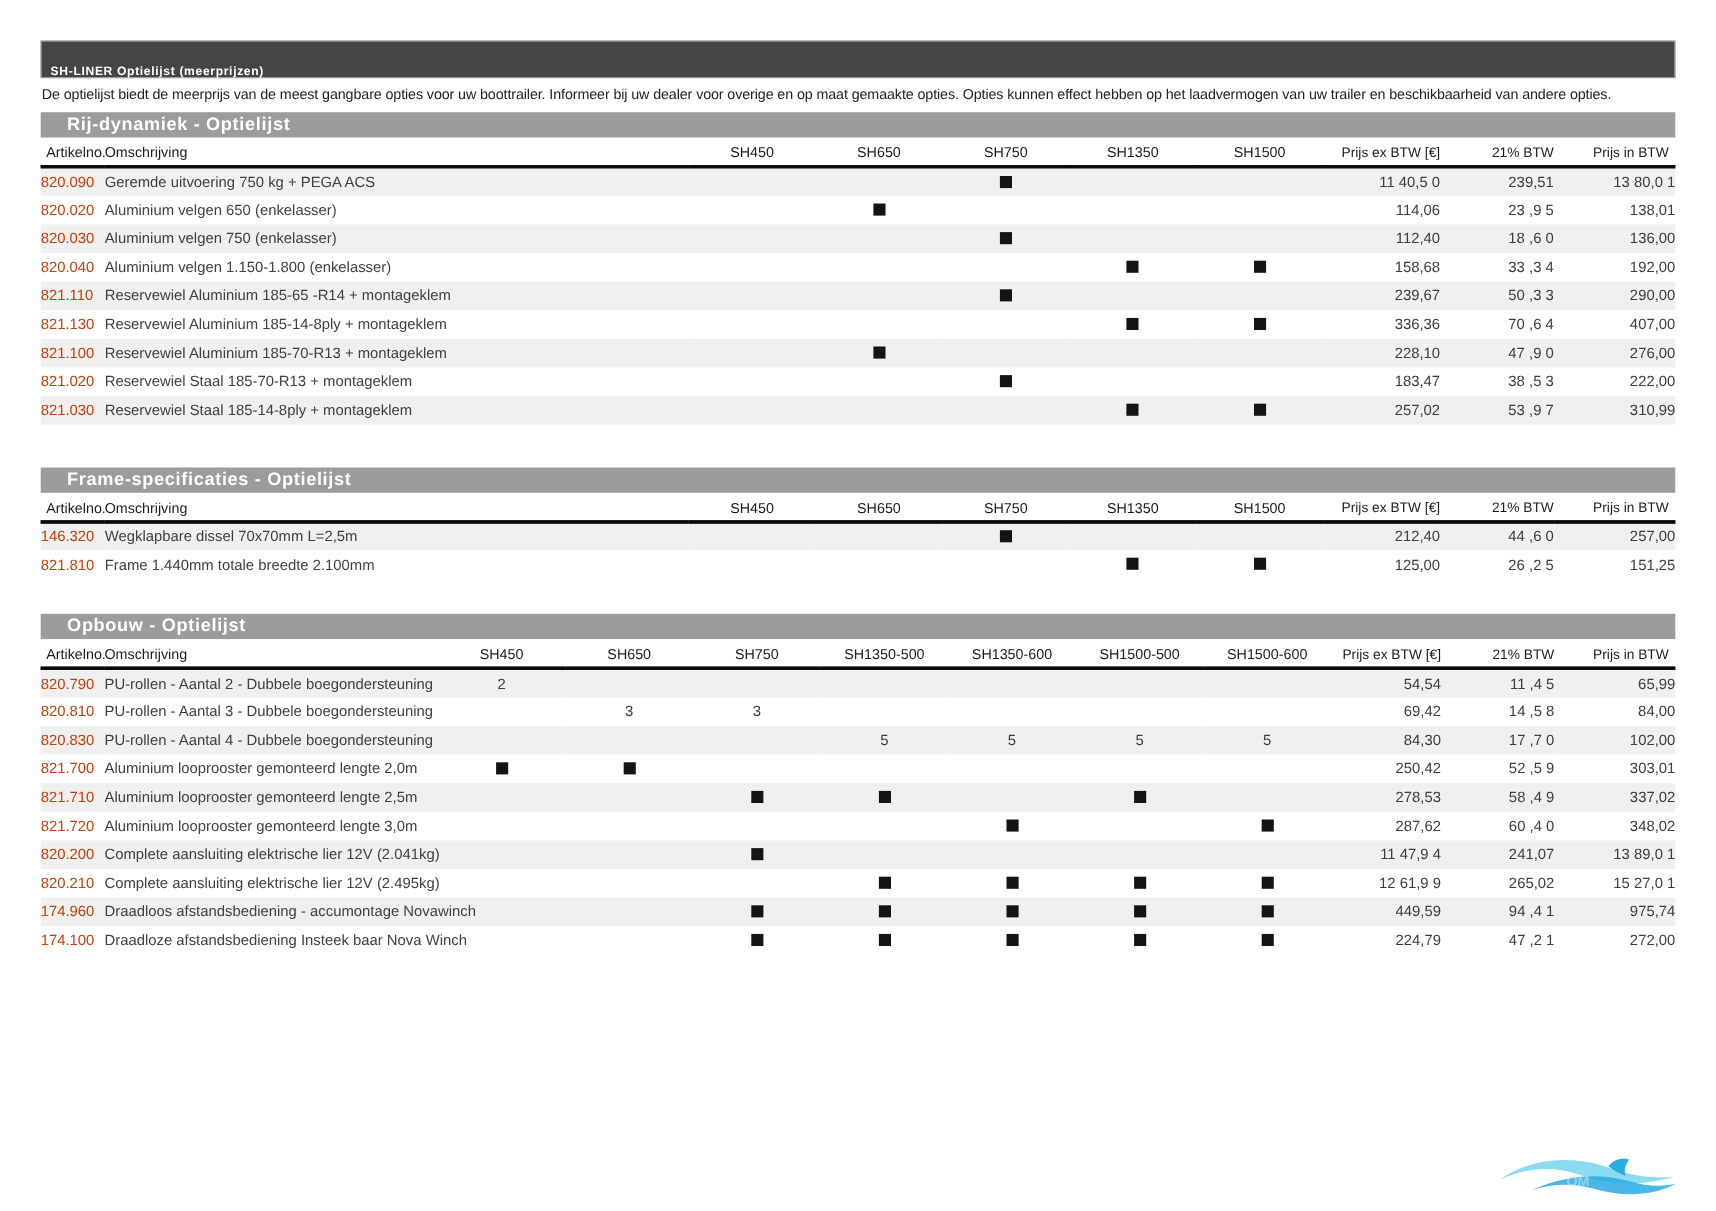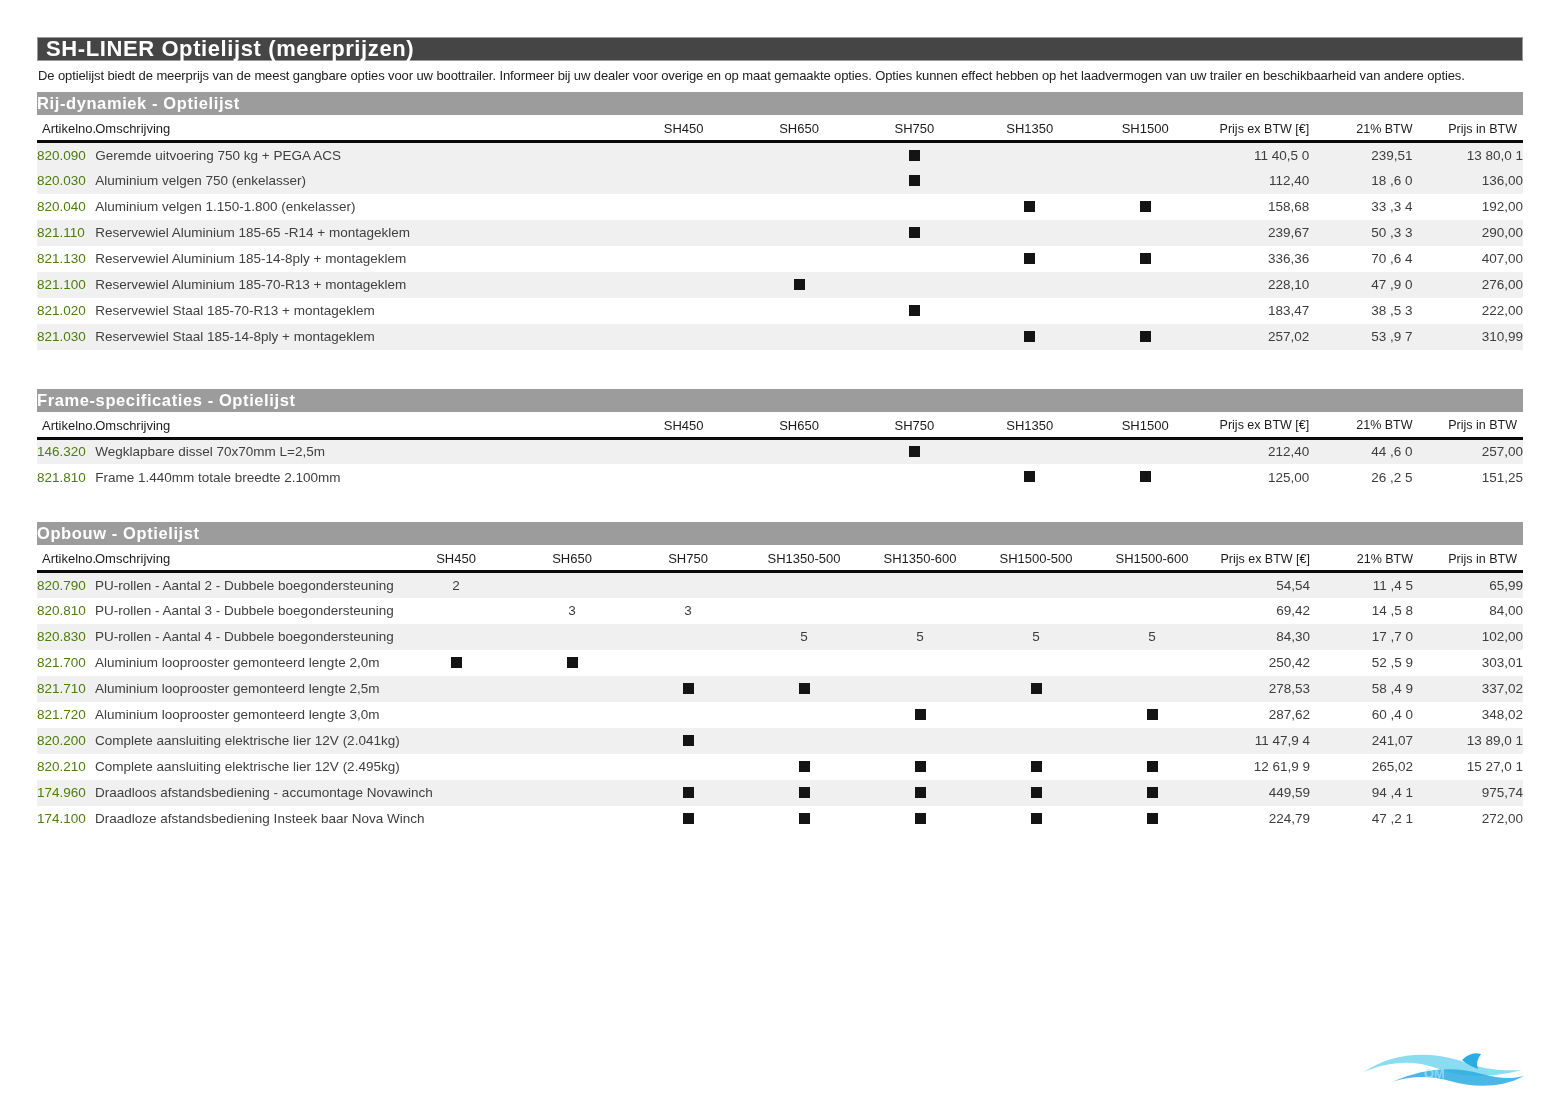--- a/index.html
+++ b/index.html
@@ -4,49 +4,49 @@
 <style>
   html,body{margin:0;padding:0;background:#ffffff;}
   body{
     width:1560px;height:1101px;position:relative;overflow:hidden;
     font-family:"Liberation Sans", sans-serif;
     -webkit-font-smoothing:antialiased;
   }
   .page{position:absolute;left:37px;top:37px;width:1486px;}
   .title-bar{
     background:#454545;border:1px solid #9a9a9a;box-sizing:border-box;
-    color:#ffffff;font-size:22px;font-weight:bold;letter-spacing:.6px;
-    height:24px;line-height:22px;padding:0 8px;
+    color:#ffffff;font-size:11px;font-weight:bold;letter-spacing:.6px;
+    height:24px;line-height:22px;padding:16px 8px;
   }
   .description{
     font-size:13px;color:#222222;margin:7px 0 9px 1px;letter-spacing:-0.1px;
     white-space:nowrap;
   }
   .section{margin-top:0;}
   .section-bar{
     background:#9c9c9c;color:#ffffff;font-size:16.5px;font-weight:bold;
-    letter-spacing:.6px;height:23px;line-height:23px;padding-left:0;
+    letter-spacing:.6px;height:23px;line-height:23px;padding-left:24px;
   }
   table.options{
     border-collapse:collapse;table-layout:fixed;width:1486px;
     font-size:13.5px;color:#3d3d3d;
   }
   table.options thead th{
     font-weight:normal;font-size:13px;color:#1c1c1c;
     padding:6px 0 4px 0;border-bottom:3px solid #0a0a0a;
     text-align:center;white-space:nowrap;
   }
   table.options thead th.a{text-align:left;padding-left:5px;}
   table.options thead th.d{text-align:left;}
   table.options thead th.r{text-align:right;font-size:12.5px;}
   table.options thead th.pin{padding-right:6px;}
   table.options tbody tr{height:26px;}
   table.options tbody tr.odd{background:#f0f0f0;}
   table.options td{padding:0;white-space:nowrap;overflow:visible;}
-  td.art{padding-left:5px;color:#4d7c0f;margin-left:16px;}
+  td.art{padding-left:5px;color:#c2410c;margin-left:16px;}
   td.desc{color:#404040;}
   td.c{text-align:center;}
   td.r{text-align:right;}
   td.pin{padding-right:6px;}
   .sq{
     display:inline-block;width:11px;height:11px;background:#141414;
     vertical-align:middle;margin-top:-2px;
   }
   .spacer1{height:39px;}
   .spacer2{height:32px;}
@@ -97,20 +97,32 @@
               <td class="art">820.090</td>
               <td class="desc">Geremde uitvoering 750 kg + PEGA ACS</td>
               <td class="c"></td>
               <td class="c"></td>
               <td class="c"><span class="sq"></span></td>
               <td class="c"></td>
               <td class="c"></td>
               <td class="r">11 40,5 0</td>
               <td class="r">239,51</td>
               <td class="r pin">13 80,0 1</td>
+            </tr>
+            <tr class="even">
+              <td class="art">820.020</td>
+              <td class="desc">Aluminium velgen 650 (enkelasser)</td>
+              <td class="c"></td>
+              <td class="c"><span class="sq"></span></td>
+              <td class="c"></td>
+              <td class="c"></td>
+              <td class="c"></td>
+              <td class="r">114,06</td>
+              <td class="r">23 ,9 5</td>
+              <td class="r pin">138,01</td>
             </tr>
             <tr class="odd">
               <td class="art">820.030</td>
               <td class="desc">Aluminium velgen 750 (enkelasser)</td>
               <td class="c"></td>
               <td class="c"></td>
               <td class="c"><span class="sq"></span></td>
               <td class="c"></td>
               <td class="c"></td>
               <td class="r">112,40</td>

